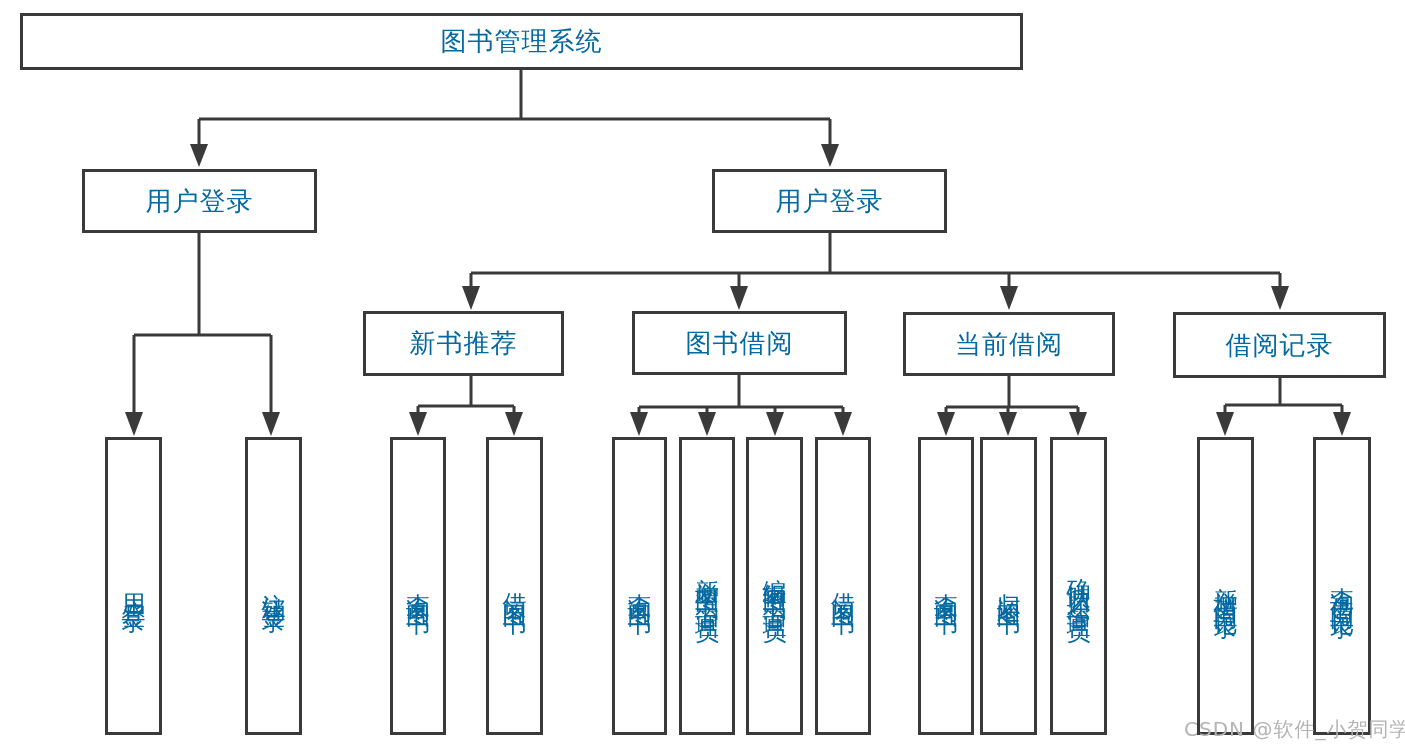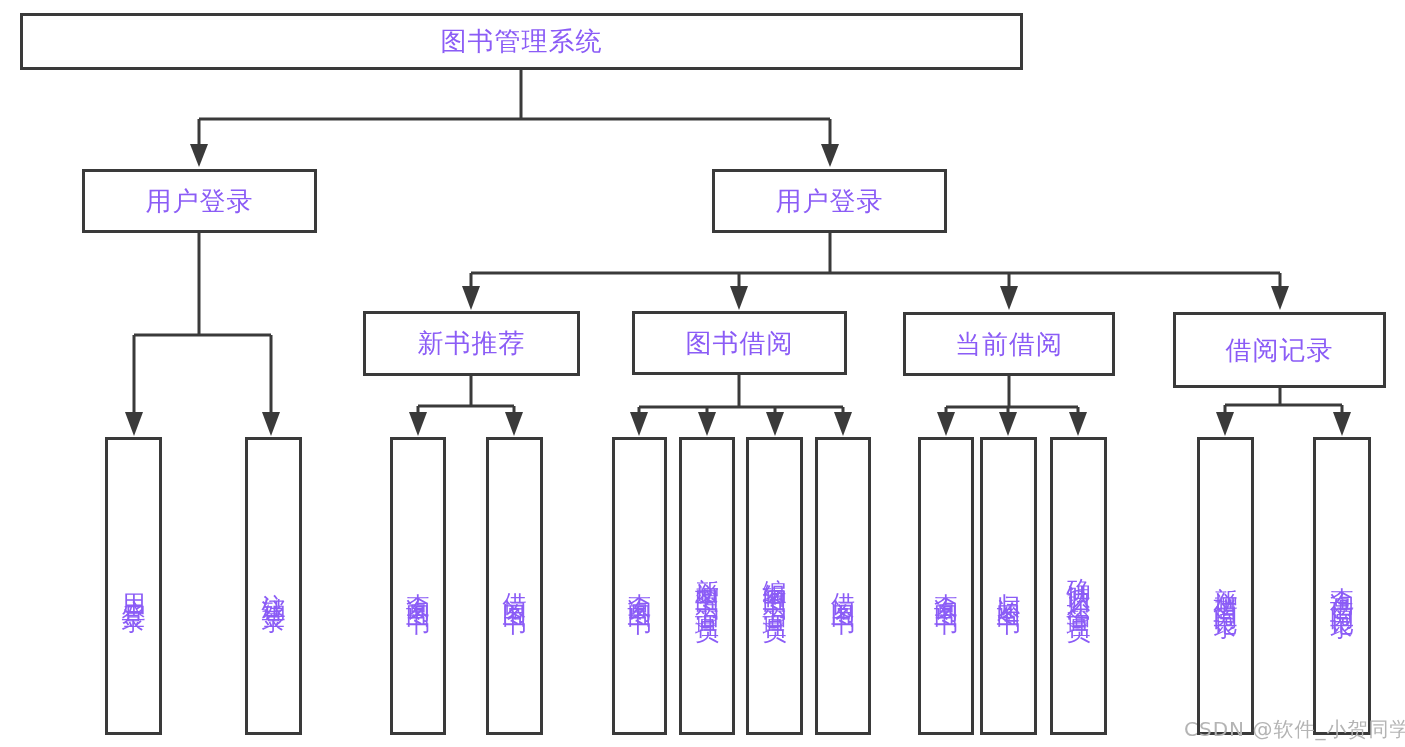--- a/index.html
+++ b/index.html
@@ -20,21 +20,21 @@
     background:#ffffff;
     border:3px solid #3a3a3a;
     display:flex;
     align-items:center;
     justify-content:center;
     z-index:2;
   }
   .box .lbl {
     font-size:26px;
     letter-spacing:1px;
-    color:#8b5cf6;
+    color:#0369a1;
     white-space:nowrap;
   }
   .leaf .lbl {
     writing-mode:vertical-rl;
     text-orientation:mixed;
     font-size:24px;
     letter-spacing:6px;
     line-height:1;
     white-space:nowrap;
   }
@@ -108,30 +108,30 @@
     <span class="lbl">图书管理系统</span>
   </div>
 
   <div class="box" style="left:82px; top:169px; width:235px; height:64px;">
     <span class="lbl">用户登录</span>
   </div>
   <div class="box" style="left:712px; top:169px; width:235px; height:64px;">
     <span class="lbl">用户登录</span>
   </div>
 
-  <div class="box" style="left:363px; top:311px; width:217px; height:65px;">
+  <div class="box" style="left:363px; top:311px; width:201px; height:65px;">
     <span class="lbl">新书推荐</span>
   </div>
   <div class="box" style="left:903px; top:312px; width:212px; height:64px;">
     <span class="lbl">当前借阅</span>
   </div>
   <div class="box" style="left:632px; top:311px; width:215px; height:64px;">
     <span class="lbl">图书借阅</span>
   </div>
-  <div class="box" style="left:1173px; top:312px; width:213px; height:76px;">
+  <div class="box" style="left:1173px; top:312px; width:213px; height:66px;">
     <span class="lbl">借阅记录</span>
   </div>
 
   <div class="box leaf" style="left:105px; top:437px; width:57px; height:298px;">
     <span class="lbl">用户登录</span>
   </div>
   <div class="box leaf" style="left:245px; top:437px; width:57px; height:298px;">
     <span class="lbl">注销登录</span>
   </div>
 

